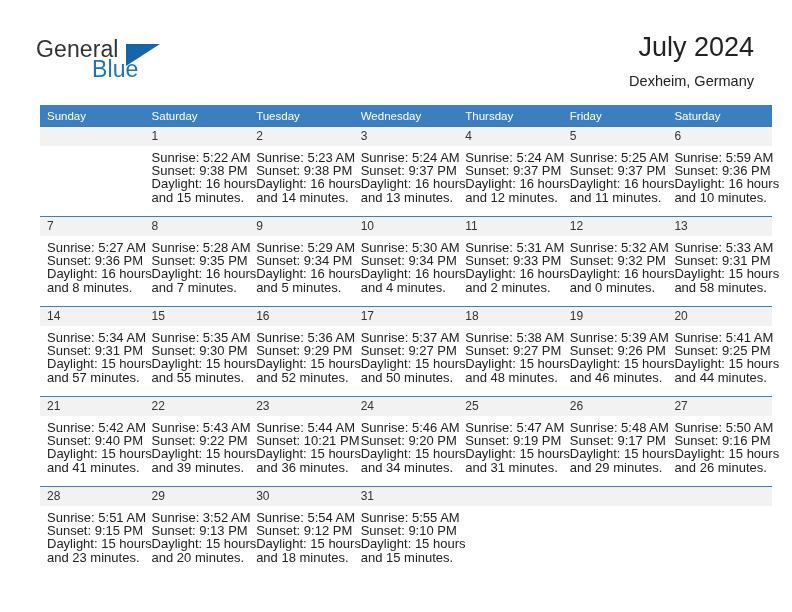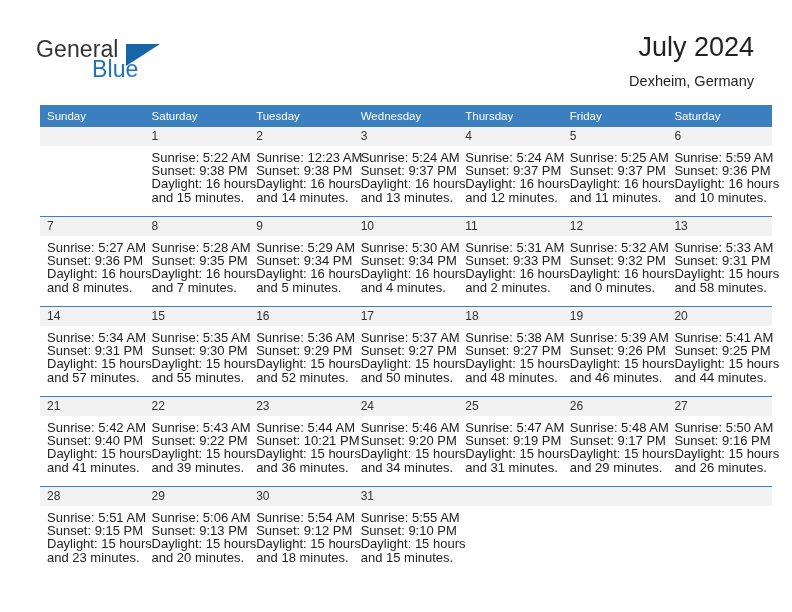--- a/index.html
+++ b/index.html
@@ -187,21 +187,21 @@
                 <div>Sunset: 9:38 PM</div>
                 <div>Daylight: 16 hours</div>
                 <div>and 15 minutes.</div>
               </div>
             </div>
           </td>
         <td>
             <div class="cell">
               <div class="daynum">2</div>
               <div class="info">
-                <div>Sunrise: 12:23 AM</div>
+                <div>Sunrise: 5:23 AM</div>
                 <div>Sunset: 9:38 PM</div>
                 <div>Daylight: 16 hours</div>
                 <div>and 14 minutes.</div>
               </div>
             </div>
           </td>
         <td>
             <div class="cell">
               <div class="daynum">3</div>
               <div class="info">
@@ -492,21 +492,21 @@
                 <div>Sunset: 9:15 PM</div>
                 <div>Daylight: 15 hours</div>
                 <div>and 23 minutes.</div>
               </div>
             </div>
           </td>
         <td>
             <div class="cell">
               <div class="daynum">29</div>
               <div class="info">
-                <div>Sunrise: 5:06 AM</div>
+                <div>Sunrise: 3:52 AM</div>
                 <div>Sunset: 9:13 PM</div>
                 <div>Daylight: 15 hours</div>
                 <div>and 20 minutes.</div>
               </div>
             </div>
           </td>
         <td>
             <div class="cell">
               <div class="daynum">30</div>
               <div class="info">

